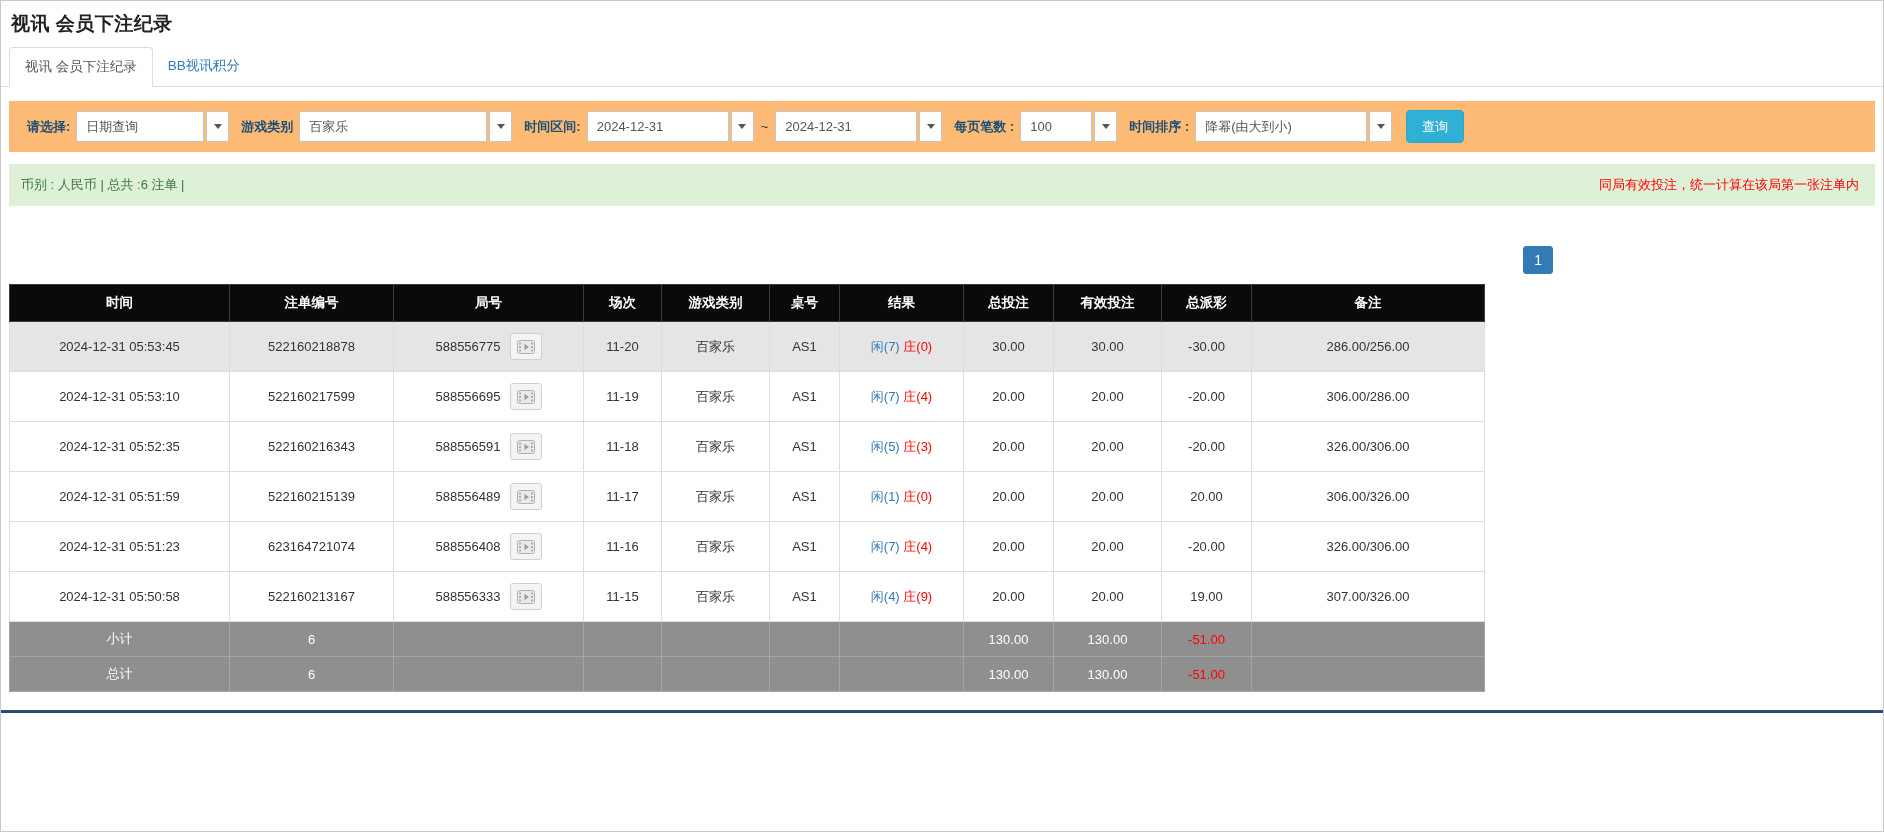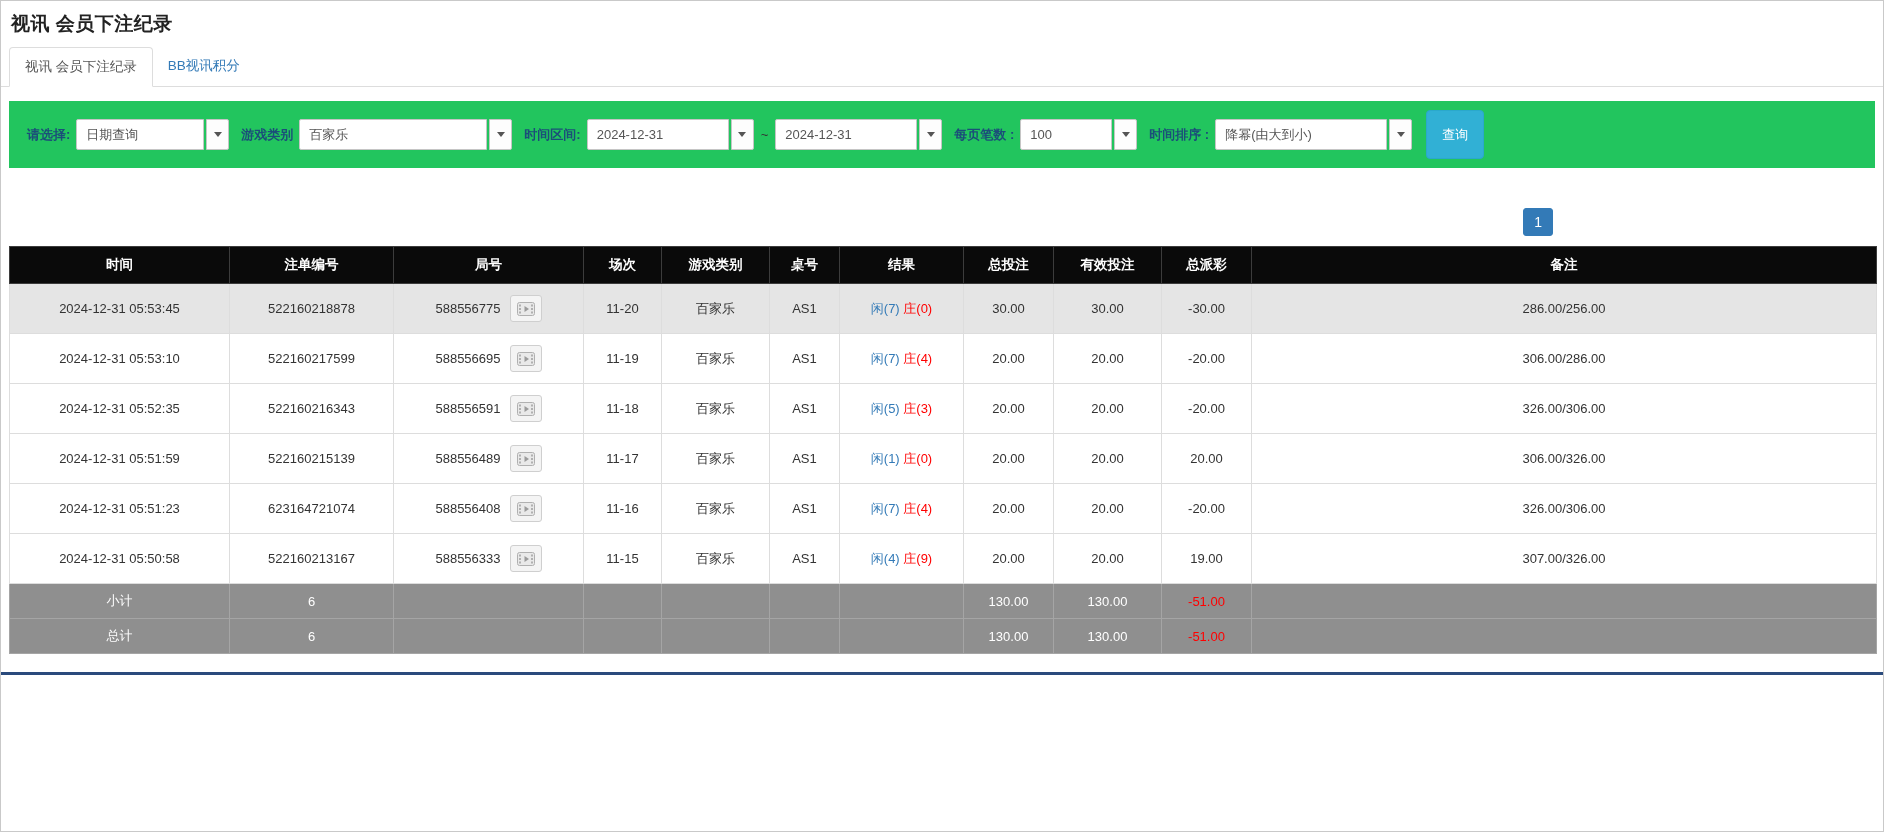--- a/index.html
+++ b/index.html
@@ -6,39 +6,39 @@
   html,body { background:#fff; }
   body { font-family: "Liberation Sans", "DejaVu Sans", sans-serif; color:#333; }
   .frame { width:1884px; height:832px; border:1px solid #c9c9c9; background:#fff; overflow:hidden; }
 
   .page-title { font-size:19px; font-weight:600; color:#222; padding:10px 0 8px 10px; letter-spacing:0.5px; }
 
   .tabs { display:flex; border-bottom:1px solid #ddd; padding-left:8px; margin-top:2px; }
   .tab { padding:10px 15px; font-size:13.5px; color:#337ab7; cursor:pointer; margin-bottom:-1px; }
   .tab.active { background:#fff; border:1px solid #ddd; border-bottom:1px solid #fff; border-radius:4px 4px 0 0; color:#555; }
 
-  .filter-bar { margin:14px 8px 0; background:#22c55e; padding:9px 10px; display:flex; align-items:center; font-size:13px; white-space:nowrap; }
+  .filter-bar { margin:14px 8px 0; background:#fdba74; padding:9px 10px; display:flex; align-items:center; font-size:13px; white-space:nowrap; }
   .flabel { color:#1b4e79; font-weight:bold; margin:0 6px 0 12px; }
   .flabel.first { margin-left:8px; }
   .combo { display:inline-flex; align-items:flex-end; }
   .combo-text { background:#fff; border:1px solid #c5c5c5; border-radius:2px 0 0 2px; height:31px; line-height:29px; padding:0 9px; color:#555; font-size:13px; font-family:inherit; display:inline-block; }
   input.combo-text { line-height:normal; }
   .combo-btn { width:23px; height:31px; background:#fdfdfd; border:1px solid #c5c5c5; margin-left:2px; display:inline-flex; align-items:center; justify-content:center; border-radius:0 2px 2px 0; cursor:pointer; }
   .caret { width:0; height:0; border-left:4px solid transparent; border-right:4px solid transparent; border-top:5px solid #555; }
   .tilde { margin:0 7px; color:#333; }
-  .btn-search { margin-left:14px; background:#31b0d5; border:1px solid #2aa8cc; color:#fff; font-size:13px; padding:0 15px; height:49px; border-radius:4px; cursor:pointer; font-family:inherit; }
+  .btn-search { margin-left:14px; background:#31b0d5; border:1px solid #2aa8cc; color:#fff; font-size:13px; padding:0 15px; height:33px; border-radius:4px; cursor:pointer; font-family:inherit; }
 
   .summary-bar { margin:12px 8px 0; background:#dff0d8; padding:12px 12px; display:flex; justify-content:space-between; align-items:center; font-size:13px; }
   .summary-left { color:#3c763d; }
   .summary-notice { color:#ff0000; padding-right:4px; }
 
   .pagination-row { margin-top:40px; height:30px; text-align:right; padding-right:330px; }
   .page-btn { display:inline-block; background:#337ab7; border:1px solid #337ab7; color:#fff; font-size:14px; padding:5px 10px; border-radius:3px; cursor:pointer; }
 
-  table.records { width:1868px; margin:8px 8px 0; border-collapse:collapse; table-layout:fixed; font-size:13px; }
+  table.records { width:1476px; margin:8px 8px 0; border-collapse:collapse; table-layout:fixed; font-size:13px; }
   .records th { background:#0a0a0a; color:#fff; font-weight:bold; font-size:13.5px; padding:9px 4px; border:1px solid #3c3c3c; text-align:center; }
   .records td { border:1px solid #ddd; text-align:center; padding:8px 4px; height:50px; color:#333; background:#fff; }
   .records tr.highlight td { background:#e5e5e5; }
   .amt-blue { color:#337ab7; }
   .neg { color:#ff0000; }
   .res-p { color:#337ab7; }
   .res-b { color:#ff0000; }
   .round-cell { display:flex; align-items:center; justify-content:center; gap:9px; }
   .icon-btn { width:32px; height:27px; background:#f4f4f4; border:1px solid #cfcfcf; border-radius:3px; display:inline-flex; align-items:center; justify-content:center; cursor:pointer; }
   .records tr.footer td { background:#8f8f8f; color:#fff; border:1px solid #a5a5a5; height:35px; padding:7px 4px; }
@@ -89,37 +89,41 @@
     <span class="tilde">~</span>
     <span class="combo">
       <input class="combo-text" style="width: 142px;" value="2024-12-31">
       <span class="combo-btn">
           <span class="caret"></span>
         </span>
     </span>
 
     <span class="flabel">每页笔数 :</span>
     <span class="combo">
-      <input class="combo-text" style="width: 92px;" value="100">
+      <input class="combo-text" style="width: 72px;" value="100">
       <span class="combo-btn">
           <span class="caret"></span>
         </span>
     </span>
 
     <span class="flabel">时间排序 :</span>
     <span class="combo">
       <span class="combo-text" style="width:172px;">降幂(由大到小)</span>
       <span class="combo-btn">
           <span class="caret"></span>
         </span>
     </span>
 
     <button class="btn-search">查询</button>
   </div>
 
+  <div class="summary-bar">
+    <span class="summary-left">币别 : 人民币 | 总共 :6 注单 |</span>
+    <span class="summary-notice">同局有效投注，统一计算在该局第一张注单内</span>
+  </div>
 
   <div class="pagination-row">
     <span class="page-btn">1</span>
   </div>
 
   <table class="records">
     <colgroup>
       <col style="width:220px">
         <col style="width:164px">
         <col style="width:190px">

